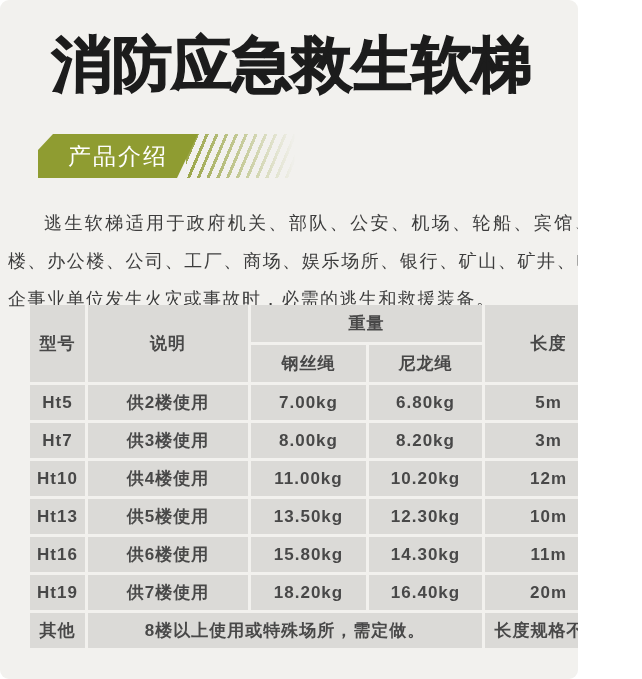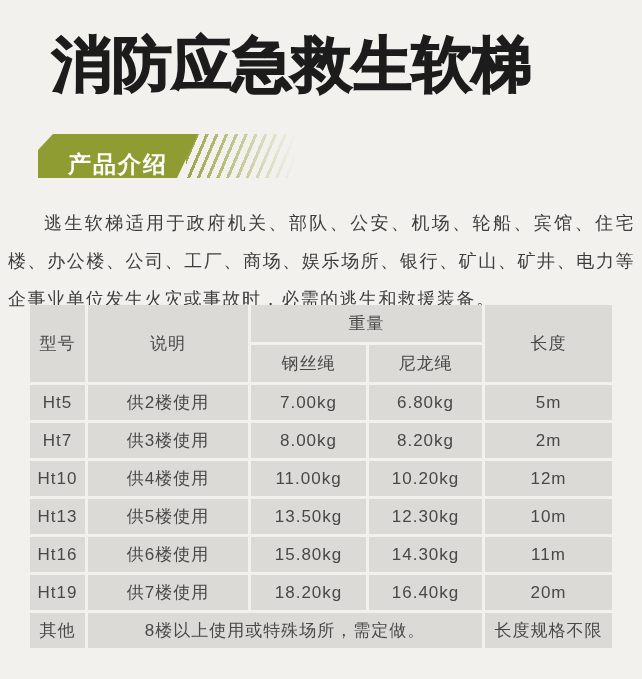--- a/index.html
+++ b/index.html
@@ -1,42 +1,42 @@
 <!DOCTYPE html>
 <html style="--page-bg: #f2f1ee; --badge-green: #8f9c31; --cell-gray: #dbdad7; --title-color: #1c1c1c; --body-text: #3d3d3d; --cell-text: #484848; --badge-text: #ffffff;"><head>
 <meta charset="utf-8">
 <style>
   html,body { margin:0; padding:0; }
   #page {
     position:relative;
-    width:642px; height:679px;
+    width:578px; height:679px;
     background:var(--page-bg,#f2f1ee);
     font-family:"Liberation Sans","DejaVu Sans",sans-serif;
     overflow:hidden;
+    border-radius:9px;
   }
   .title {
     position:absolute; left:52px; top:32px;
     font-size:60px; font-weight:900;
     color:var(--title-color,#1c1c1c);
     -webkit-text-stroke:1.5px var(--title-color,#1c1c1c);
     letter-spacing:0px; white-space:nowrap;
     line-height:1.1;
   }
   .badge {
     position:absolute; left:38px; top:134px;
     width:160px; height:44px;
     background:var(--badge-green,#8f9c31);
     clip-path:polygon(15px 0, 100% 0, calc(100% - 21px) 100%, 0 100%, 0 16px);
   }
   .badge-label {
-    position:absolute; left:30px; top:8px; width:130px;
+    position:absolute; left:30px; top:0; width:130px;
     line-height:44px; font-size:23px; letter-spacing:2px;
     color:var(--badge-text,#ffffff);
     white-space:nowrap;
-    font-weight:bold;
   }
   .stripes {
     position:absolute; left:186px; top:134px;
     width:112px; height:44px;
     background:repeating-linear-gradient(113deg,
       var(--badge-green,#8f9c31) 0 3px, transparent 3px 9px);
     -webkit-mask-image:linear-gradient(to right,#000 5%,transparent 98%);
     mask-image:linear-gradient(to right,#000 5%,transparent 98%);
     opacity:.85;
   }
@@ -50,21 +50,21 @@
   table.spec {
     position:absolute; left:27px; top:302px;
     width:588px;
     border-collapse:separate; border-spacing:3px;
     table-layout:fixed;
   }
   table.spec th, table.spec td {
     background:var(--cell-gray,#dbdad7);
     color:var(--cell-text,#484848);
     text-align:center; vertical-align:middle;
-    font-weight:normal; font-size:17px;
+    font-weight:bold; font-size:17px;
     padding:0; letter-spacing:1px;
     overflow:hidden;
   }
   tr.hrow th { height:37px; }
   tr.drow td { height:35px; }
   td.model { font-size:18px; letter-spacing:0; }
   td.num   { font-size:19px; letter-spacing:0;margin-top:32px; }
   td.len   { font-size:18px; letter-spacing:0;margin-top:8px; }
   td.desc  { font-size:17.5px;margin-top:45px; }
   td.note  { font-size:18px; letter-spacing:2px; }
@@ -108,21 +108,21 @@
         <td class="desc">供2楼使用</td>
         <td class="num">7.00kg</td>
         <td class="num">6.80kg</td>
         <td class="len">5m</td>
       </tr>
       <tr class="drow">
         <td class="model">Ht7</td>
         <td class="desc">供3楼使用</td>
         <td class="num">8.00kg</td>
         <td class="num">8.20kg</td>
-        <td class="len">2m</td>
+        <td class="len">3m</td>
       </tr>
       <tr class="drow">
         <td class="model">Ht10</td>
         <td class="desc">供4楼使用</td>
         <td class="num">11.00kg</td>
         <td class="num">10.20kg</td>
         <td class="len">12m</td>
       </tr>
       <tr class="drow">
         <td class="model">Ht13</td>

